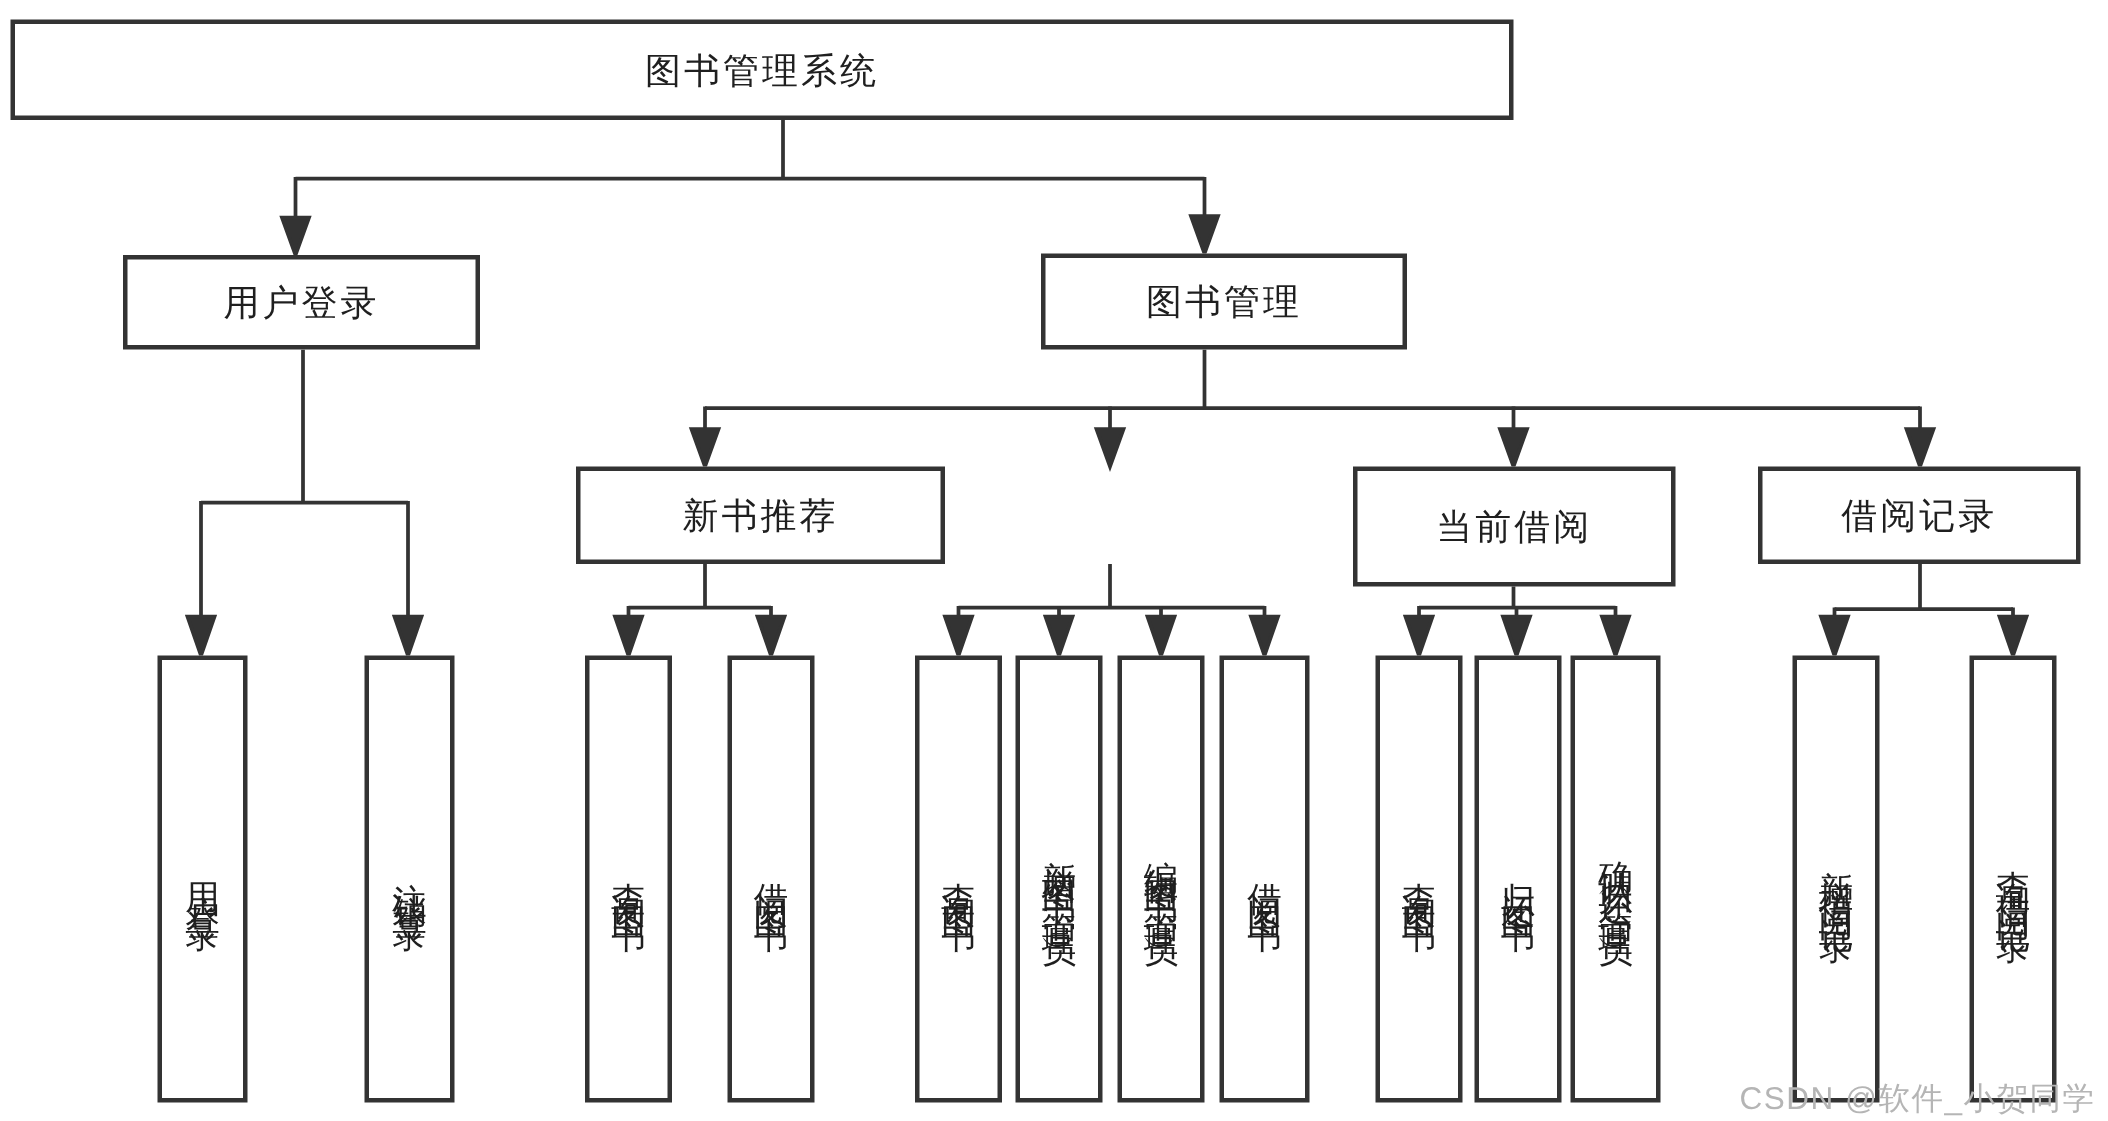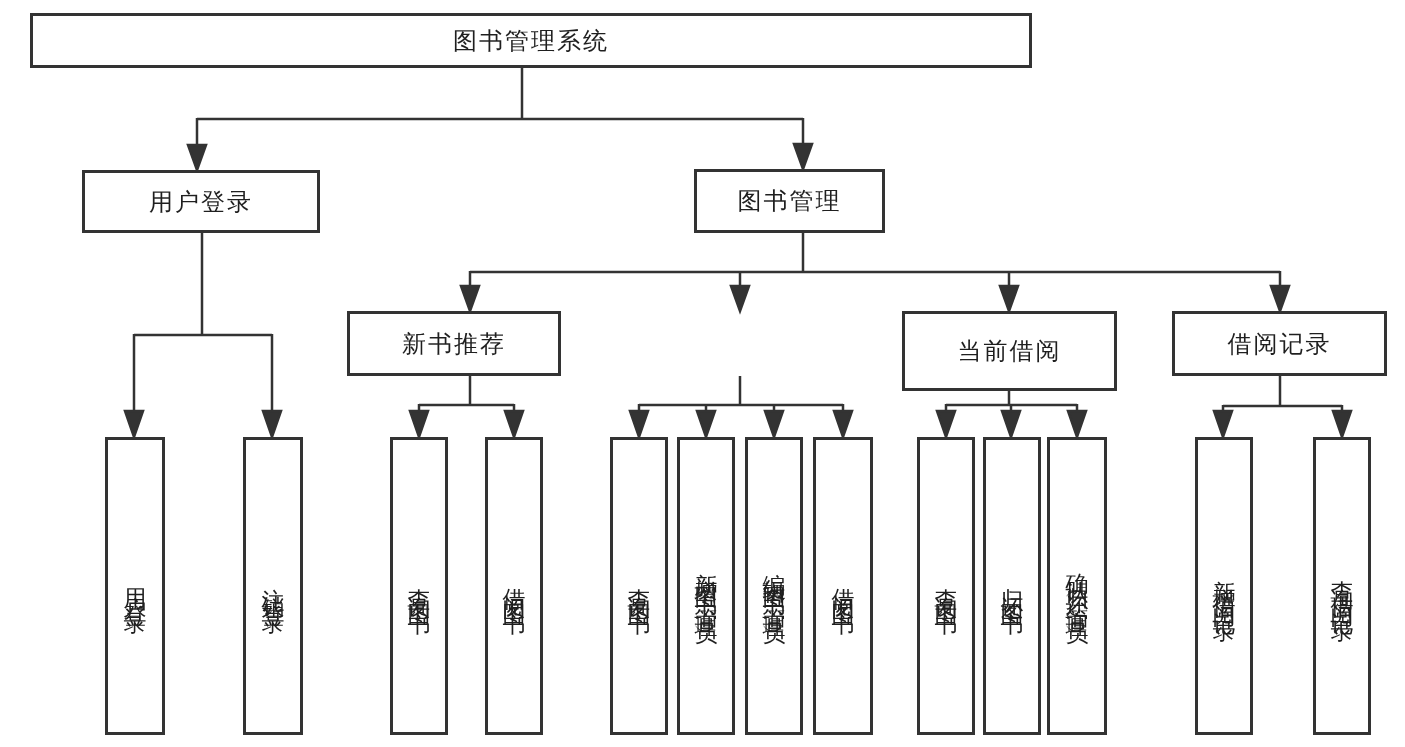--- a/index.html
+++ b/index.html
@@ -99,26 +99,26 @@
         <line x1="1280" y1="376" x2="1280" y2="406"></line>
         <line x1="1223" y1="406" x2="1342" y2="406"></line>
         <line x1="1223" y1="405" x2="1223" y2="413"></line>
         <polygon points="1214,411 1232,411 1223,437"></polygon>
         <line x1="1342" y1="405" x2="1342" y2="413"></line>
         <polygon points="1333,411 1351,411 1342,437"></polygon>
       </g>
     </g>
   </svg>
 
-  <div class="box" style="left:30px;top:13px;width:1002px;height:55px">图书管理系统</div>
+  <div class="box" style="left:7px;top:13px;width:1002px;height:67px">图书管理系统</div>
 
   <div class="box" style="left:82px;top:170px;width:238px;height:63px">用户登录</div>
-  <div class="box" style="left:694px;top:169px;width:191px;height:64px">图书管理</div>
+  <div class="box" style="left:694px;top:169px;width:244px;height:64px">图书管理</div>
 
-  <div class="box" style="left:347px;top:311px;width:214px;height:65px">新书推荐</div>
+  <div class="box" style="left:384px;top:311px;width:246px;height:65px">新书推荐</div>
   <div class="box" style="left:902px;top:311px;width:215px;height:80px">当前借阅</div>
   <div class="box" style="left:1172px;top:311px;width:215px;height:65px">借阅记录</div>
 
   <div class="vbox" style="left:105px;top:437px;width:60px;height:298px">用户登录</div>
   <div class="vbox" style="left:243px;top:437px;width:60px;height:298px">注销登录</div>
 
   <div class="vbox" style="left:390px;top:437px;width:58px;height:298px">查询图书</div>
   <div class="vbox" style="left:485px;top:437px;width:58px;height:298px">借阅图书</div>
 
   <div class="vbox" style="left:610px;top:437px;width:58px;height:298px">查询图书</div>
@@ -126,13 +126,14 @@
   <div class="vbox" style="left:745px;top:437px;width:58px;height:298px;letter-spacing:7px">编辑图书（管理员）</div>
   <div class="vbox" style="left:813px;top:437px;width:60px;height:298px">借阅图书</div>
 
   <div class="vbox" style="left:917px;top:437px;width:58px;height:298px">查询图书</div>
   <div class="vbox" style="left:983px;top:437px;width:58px;height:298px">归还图书</div>
   <div class="vbox" style="left:1047px;top:437px;width:60px;height:298px;letter-spacing:7px">确认归还（管理员）</div>
 
   <div class="vbox" style="left:1195px;top:437px;width:58px;height:298px">新增借阅记录</div>
   <div class="vbox" style="left:1313px;top:437px;width:58px;height:298px">查询借阅记录</div>
 
+  <div class="watermark">CSDN @软件_小贺同学</div>
 </div>
 
 </body></html>

